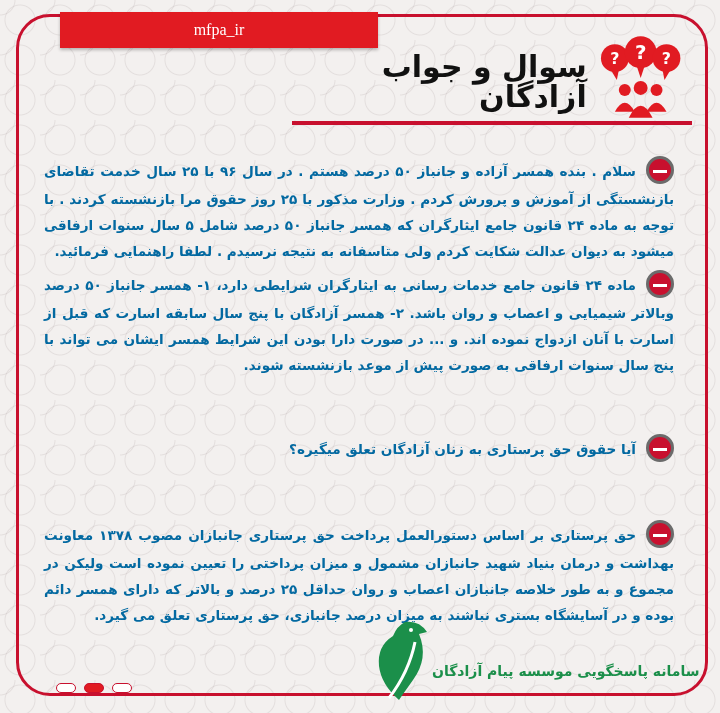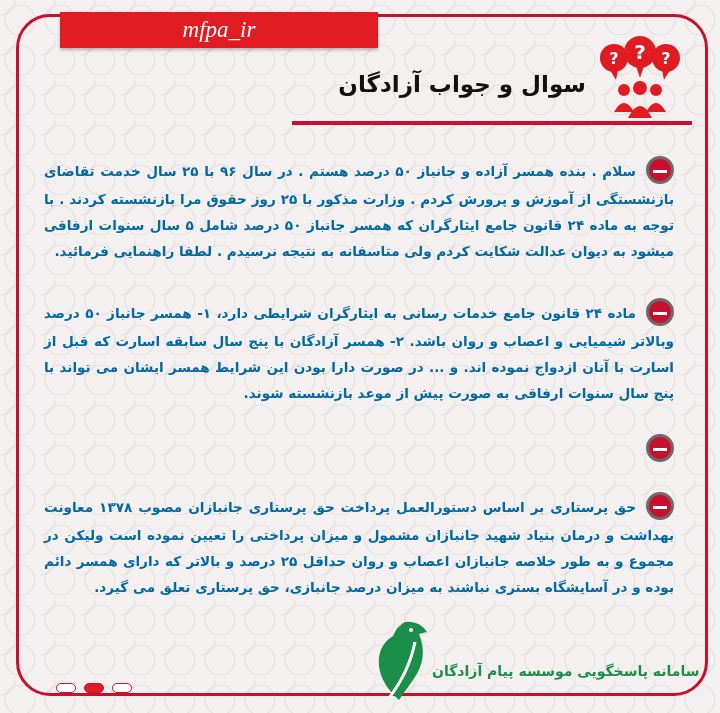--- a/index.html
+++ b/index.html
@@ -15,28 +15,28 @@
   .frame {
     position: absolute; left: 16px; top: 14px; width: 692px; height: 682px;
     border: 3px solid #c8102e; border-radius: 34px; box-sizing: border-box;
   }
   .top-banner {
     position: absolute; left: 60px; top: 12px; width: 318px; height: 36px;
     background: #e11b22; color: #fff; direction: rtl;
     display: flex; align-items: center; justify-content: center; gap: 10px;
     font-size: 14px; font-weight: bold; box-shadow: 0 2px 3px rgba(0,0,0,0.25);
   }
-  .top-banner .handle { font-family: "Liberation Serif", serif; font-weight: normal; font-size: 23px; direction: ltr; font-style: italic; }
+  .top-banner .handle { font-family: "Liberation Serif", serif; font-weight: normal; font-size: 16px; direction: ltr; }
   .title-wrap {
     position: absolute; right: 34px; top: 34px; width: 420px; height: 90px;
     display: flex; align-items: flex-end; justify-content: flex-end; gap: 8px;
   }
   .page-title {
-    direction: rtl; font-size: 23px; font-weight: 900; color: #111;
-    line-height: 1; padding-bottom: 28px;
+    direction: rtl; font-size: 30px; font-weight: 900; color: #111;
+    line-height: 1; padding-bottom: 12px;
     font-family: "DejaVu Sans", sans-serif;
   }
   .title-icon { width: 92px; height: 90px; }
   .title-rule {
     position: absolute; right: 28px; top: 121px; width: 400px; height: 4px; background: #c8102e;
   }
   .qa {
     position: absolute; right: 46px; direction: rtl; text-align: justify;
     font-size: 13.6px; font-weight: bold; color: #0369a1; line-height: 26px;
   }
@@ -90,29 +90,29 @@
       <text x="72" y="30" font-size="16">?</text>
     </g>
   </svg>
 </div>
 <div class="title-rule"></div>
 
 <div class="qa" style="top:158px; width:630px;">
   <span class="badge"></span><span>سلام . بنده همسر آزاده و جانباز ۵۰ درصد هستم . در سال ۹۶ با ۲۵ سال خدمت تقاضای بازنشستگی از آموزش و پرورش کردم . وزارت مذکور با ۲۵ روز حقوق مرا بازنشسته کردند . با توجه به ماده ۲۴ قانون جامع ایثارگران که همسر جانباز ۵۰ درصد شامل ۵ سال سنوات ارفاقی میشود به دیوان عدالت شکایت کردم ولی متاسفانه به نتیجه نرسیدم . لطفا راهنمایی فرمائید.</span>
 </div>
 
-<div class="qa" style="top:300px; width:630px;">
+<div class="qa" style="top:272px; width:630px;">
   <span class="badge"></span><span>ماده ۲۴ قانون جامع خدمات رسانی به ایثارگران شرایطی دارد، ۱- همسر جانباز ۵۰ درصد وبالاتر شیمیایی و اعصاب و روان باشد. ۲- همسر آزادگان با پنج سال سابقه اسارت که قبل از اسارت با آنان ازدواج نموده اند. و ... در صورت دارا بودن این شرایط همسر ایشان می تواند با پنج سال سنوات ارفاقی به صورت پیش از موعد بازنشسته شوند.</span>
 </div>
 
 <div class="qa" style="top:436px; width:630px;">
-  <span class="badge"></span>
+  <span class="badge"></span><span>آیا حقوق حق پرستاری به زنان آزادگان تعلق میگیره؟</span>
 </div>
 
-<div class="qa" style="top:494px; width:630px;">
+<div class="qa" style="top:522px; width:630px;">
   <span class="badge"></span><span>حق پرستاری بر اساس دستورالعمل پرداخت حق پرستاری جانبازان مصوب ۱۳۷۸ معاونت بهداشت و درمان بنیاد شهید جانبازان مشمول و میزان پرداختی را تعیین نموده است ولیکن در مجموع و به طور خلاصه جانبازان اعصاب و روان حداقل ۲۵ درصد و بالاتر که دارای همسر دائم بوده و در آسایشگاه بستری نباشند به میزان درصد جانبازی، حق پرستاری تعلق می گیرد.</span>
 </div>
 
 <svg class="logo" viewBox="0 0 62 82">
   <path d="M30 2 q14 -2 22 10 l-8 2 q10 24 -6 46 q-10 14 -14 20 q-18 -16 -20 -34 q-2 -20 14 -30 q4 -10 12 -14 z" fill="#1b8f4a"></path>
   <path d="M40 22 q-6 30 -26 56" stroke="#fff" stroke-width="3" fill="none"></path>
   <circle cx="36" cy="10" r="2" fill="#fff"></circle>
 </svg>
 <div class="footer-text">سامانه پاسخگویی موسسه پیام آزادگان</div>
 

